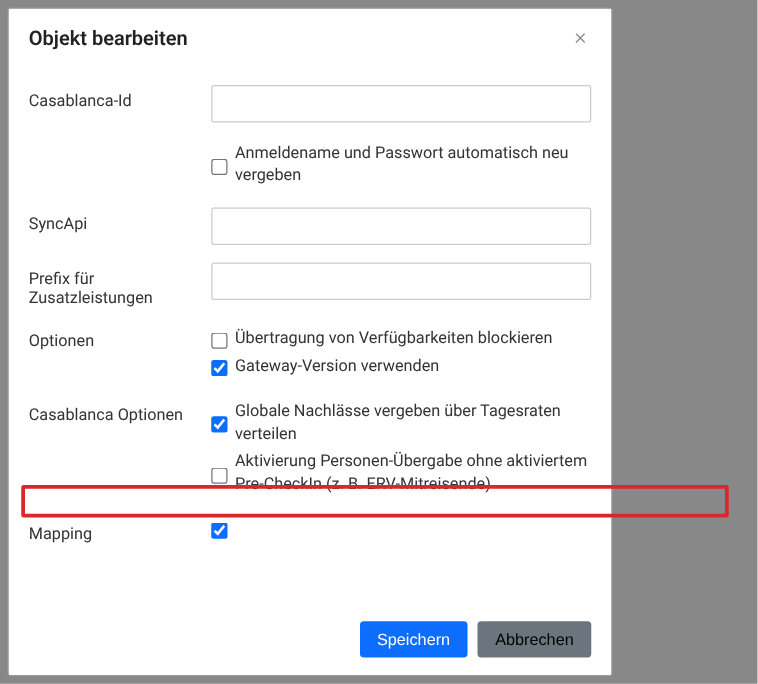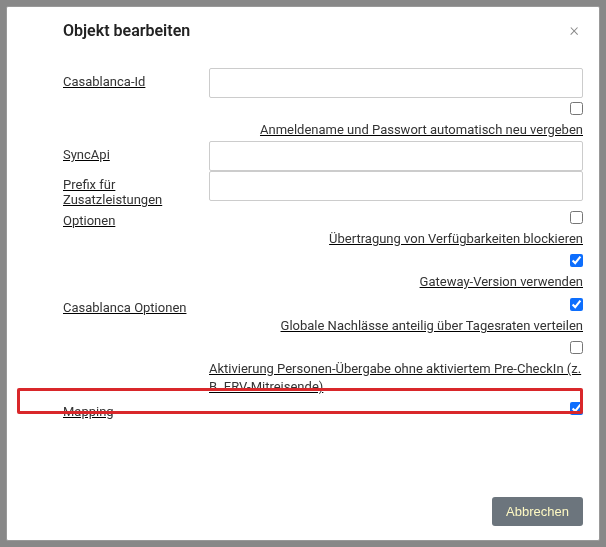--- a/index.html
+++ b/index.html
@@ -3,29 +3,28 @@
 <meta charset="utf-8">
 <style>
 * { box-sizing: border-box; margin: 0; padding: 0; }
 body {
   font-family: -apple-system, BlinkMacSystemFont, "Segoe UI", Roboto, Arial, sans-serif;
   font-size: 13px;
   background: #888;
   padding: 6px;
 }
 .modal {
-  width: 594px;
+  width: 484px;
   height: 535px;
   background: #fff;
   border: 1px solid #999;
   border-radius: 2px;
   display: flex;
   flex-direction: column;
   position: relative;
-  padding-left: 40px;
 }
 .modal-header {
   padding: 14px 16px 10px 16px;
   display: flex;
   justify-content: space-between;
   align-items: flex-start;
 }
 .modal-title {
   font-size: 16px;
   font-weight: 600;
@@ -39,22 +38,22 @@
   padding: 0 4px;
   font-weight: 300;
 }
 .modal-body {
   flex: 1;
   padding: 18px 16px 0 16px;
   overflow: hidden;
 }
 .form-row {
   display: flex;
+  margin-bottom: 14px;
   align-items: flex-start;
-  text-decoration: underline;
 }
 .form-label {
   width: 146px;
   flex-shrink: 0;
   color: #333;
   font-size: 13px;
   padding-top: 6px;
 }
 .form-control-wrap {
   flex: 1;
@@ -63,28 +62,27 @@
   width: 100%;
   height: 30px;
   border: 1px solid #ccc;
   border-radius: 2px;
   padding: 4px 8px;
   font-size: 13px;
   background: #fff;
 }
 .checkbox-line {
   display: flex;
-  align-items: flex-end;
+  align-items: center;
   gap: 6px;
   margin-bottom: 2px;
   font-size: 13px;
   color: #333;
   line-height: 1.4;
   padding-top: 2px;
-  flex-direction: column;
 }
 .checkbox-line input[type="checkbox"] {
   margin-top: 2px;
   flex-shrink: 0;
   accent-color: #0d6efd;
 }
 .highlight-box {
   position: absolute;
   border: 3px solid #d9272a;
   border-radius: 2px;
@@ -107,21 +105,21 @@
   border: none;
   cursor: pointer;
 }
 .btn-primary {
   background: #0d6efd;
   color: #fff;
   font-weight: 500;
 }
 .btn-secondary {
   background: #6c757d;
-  color: #fef9c3;
+  color: #000000;
 }
 </style>
 </head>
 <body>
 
 <div class="modal">
   <div class="modal-header">
     <div class="modal-title">Objekt bearbeiten</div>
     <div class="close-x">×</div>
   </div>
@@ -173,21 +171,21 @@
           <span>Gateway-Version verwenden</span>
         </label>
       </div>
     </div>
 
     <div class="form-row">
       <div class="form-label">Casablanca Optionen</div>
       <div class="form-control-wrap">
         <label class="checkbox-line">
           <input type="checkbox" checked="" style="">
-          <span>Globale Nachlässe anteilig über Tagesraten verteilen</span>
+          <span>Globale Nachlässe vergeben über Tagesraten verteilen</span>
         </label>
         <label class="checkbox-line">
           <input type="checkbox" style="">
           <span>Aktivierung Personen-Übergabe ohne aktiviertem Pre-CheckIn (z. B. ERV-Mitreisende)</span>
         </label>
       </div>
     </div>
 
     <div class="form-row">
       <div class="form-label">Mapping</div>
@@ -196,15 +194,16 @@
           <input type="checkbox" checked="" style="">
         </label>
       </div>
     </div>
 
   </div>
 
   <div class="highlight-box"></div>
 
   <div class="modal-footer">
+    <button class="btn btn-primary">Speichern</button>
     <button class="btn btn-secondary">Abbrechen</button>
   </div>
 </div>
 
 </body></html>

